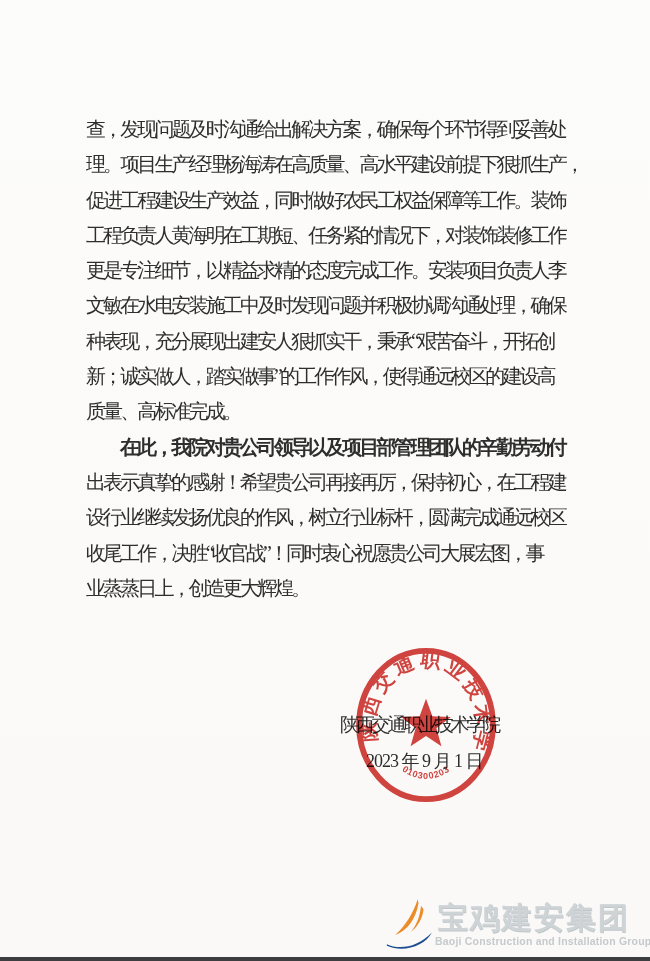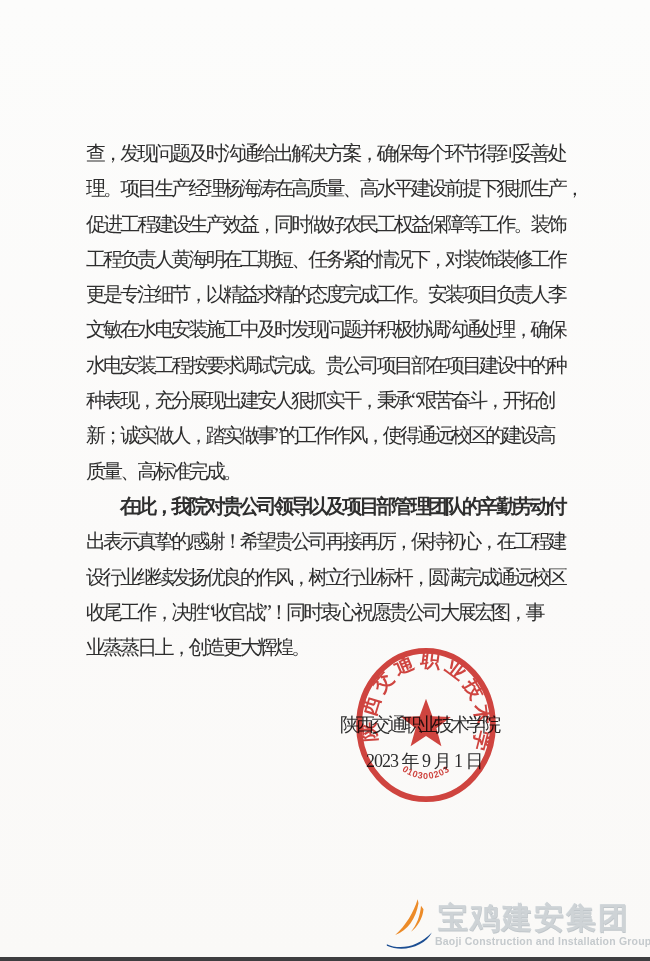--- a/index.html
+++ b/index.html
@@ -7,21 +7,21 @@
     position:relative;
     width:650px;height:961px;
     margin:0;
     background:linear-gradient(180deg,#fcfcfb 0%,#fbfaf9 60%,#faf9f7 100%);
     overflow:hidden;
     font-family:"Liberation Serif", serif;
   }
   
   .letter-body{
     position:absolute;
-    left:86px;top:136px;width:482px;
+    left:86px;top:112px;width:482px;
     color:#2e2e2e;
   }
   .line{
     font-size:20px;
     line-height:35.3px;
     letter-spacing:-2.9px;
     white-space:nowrap;
     height:35.3px;
   }
   .line.indent{ text-indent:34px;font-weight:bold; }
@@ -75,21 +75,20 @@
 
 <div class="page">
 
   <div class="letter-body">
     <div class="line">查，发现问题及时沟通给出解决方案，确保每个环节得到妥善处</div>
     <div class="line">理。项目生产经理杨海涛在高质量、高水平建设前提下狠抓生产，</div>
     <div class="line">促进工程建设生产效益，同时做好农民工权益保障等工作。装饰</div>
     <div class="line">工程负责人黄海明在工期短、任务紧的情况下，对装饰装修工作</div>
     <div class="line">更是专注细节，以精益求精的态度完成工作。安装项目负责人李</div>
     <div class="line">文敏在水电安装施工中及时发现问题并积极协调沟通处理，确保</div>
-    <div class="line">水电安装工程按要求调试完成。贵公司项目部在项目建设中的种</div>
     <div class="line">种表现，充分展现出建安人狠抓实干，秉承“艰苦奋斗，开拓创</div>
     <div class="line">新；诚实做人，踏实做事”的工作作风，使得通远校区的建设高</div>
     <div class="line">质量、高标准完成。</div>
     <div class="line indent">在此，我院对贵公司领导以及项目部管理团队的辛勤劳动付</div>
     <div class="line">出表示真挚的感谢！希望贵公司再接再厉，保持初心，在工程建</div>
     <div class="line">设行业继续发扬优良的作风，树立行业标杆，圆满完成通远校区</div>
     <div class="line">收尾工作，决胜“收官战”！同时衷心祝愿贵公司大展宏图，事</div>
     <div class="line">业蒸蒸日上，创造更大辉煌。</div>
   </div>
 

